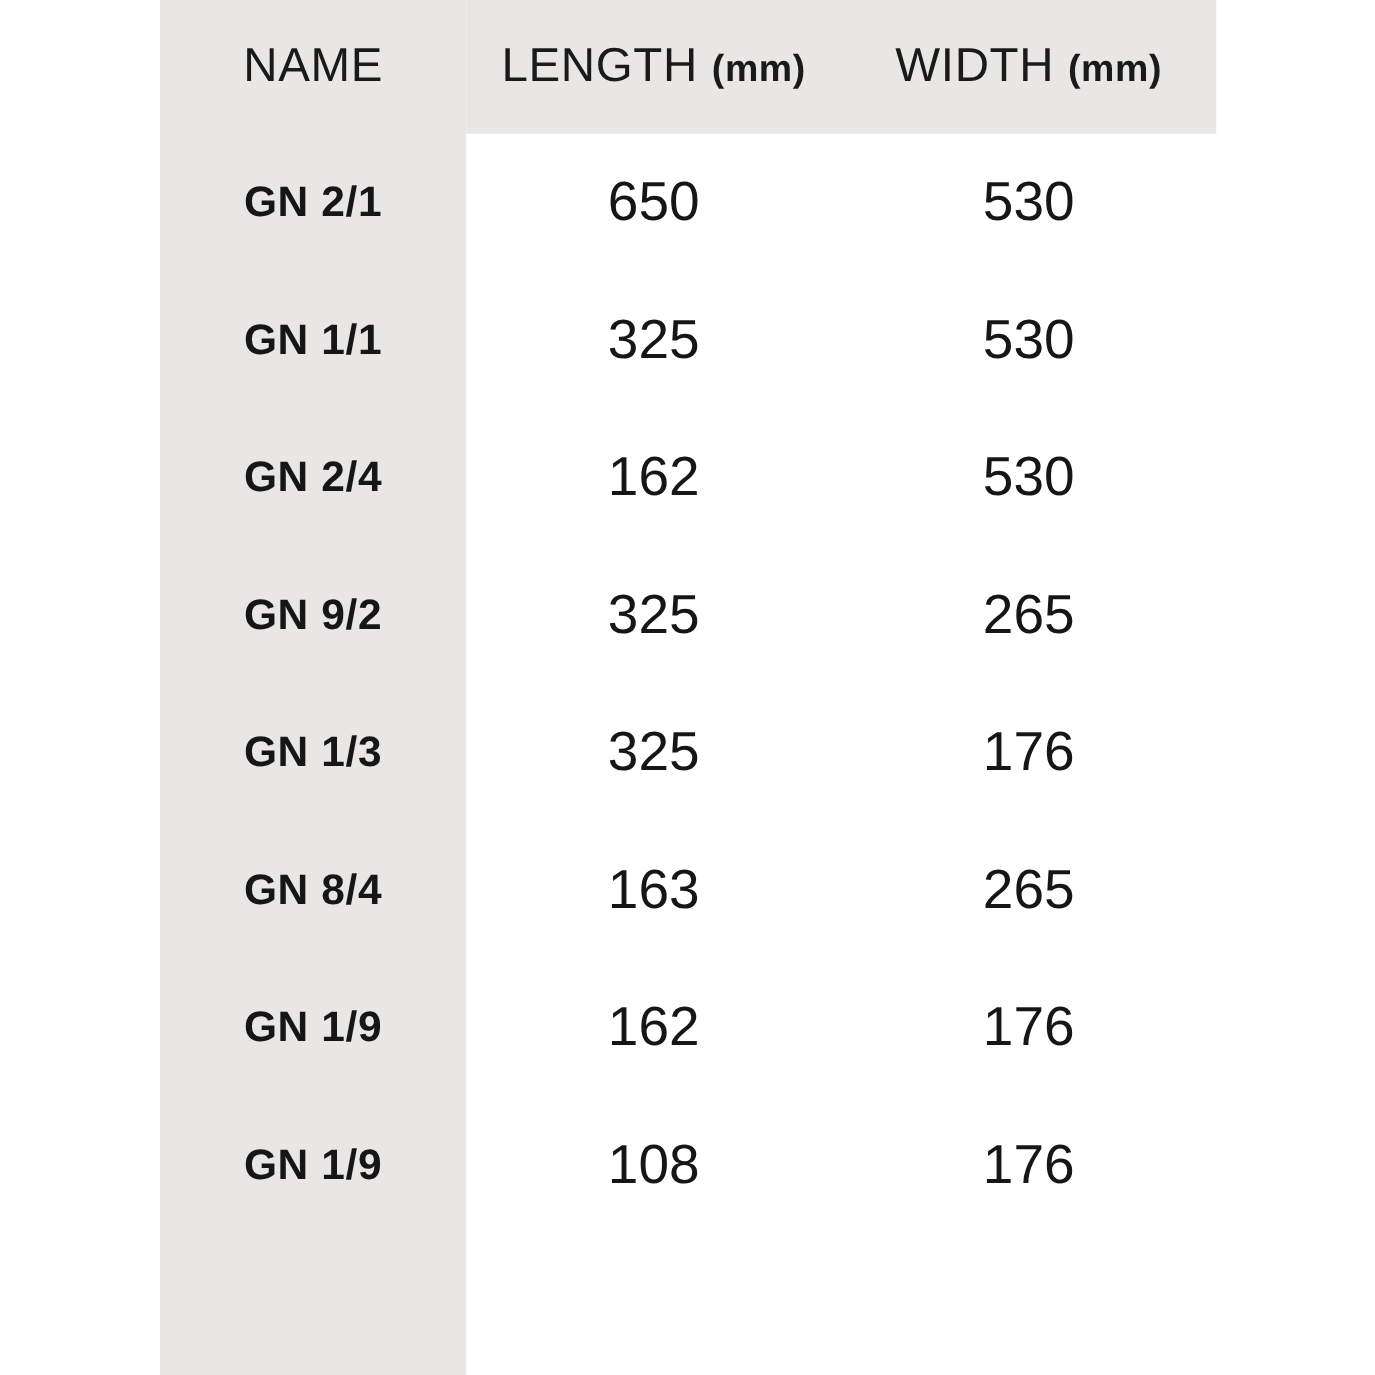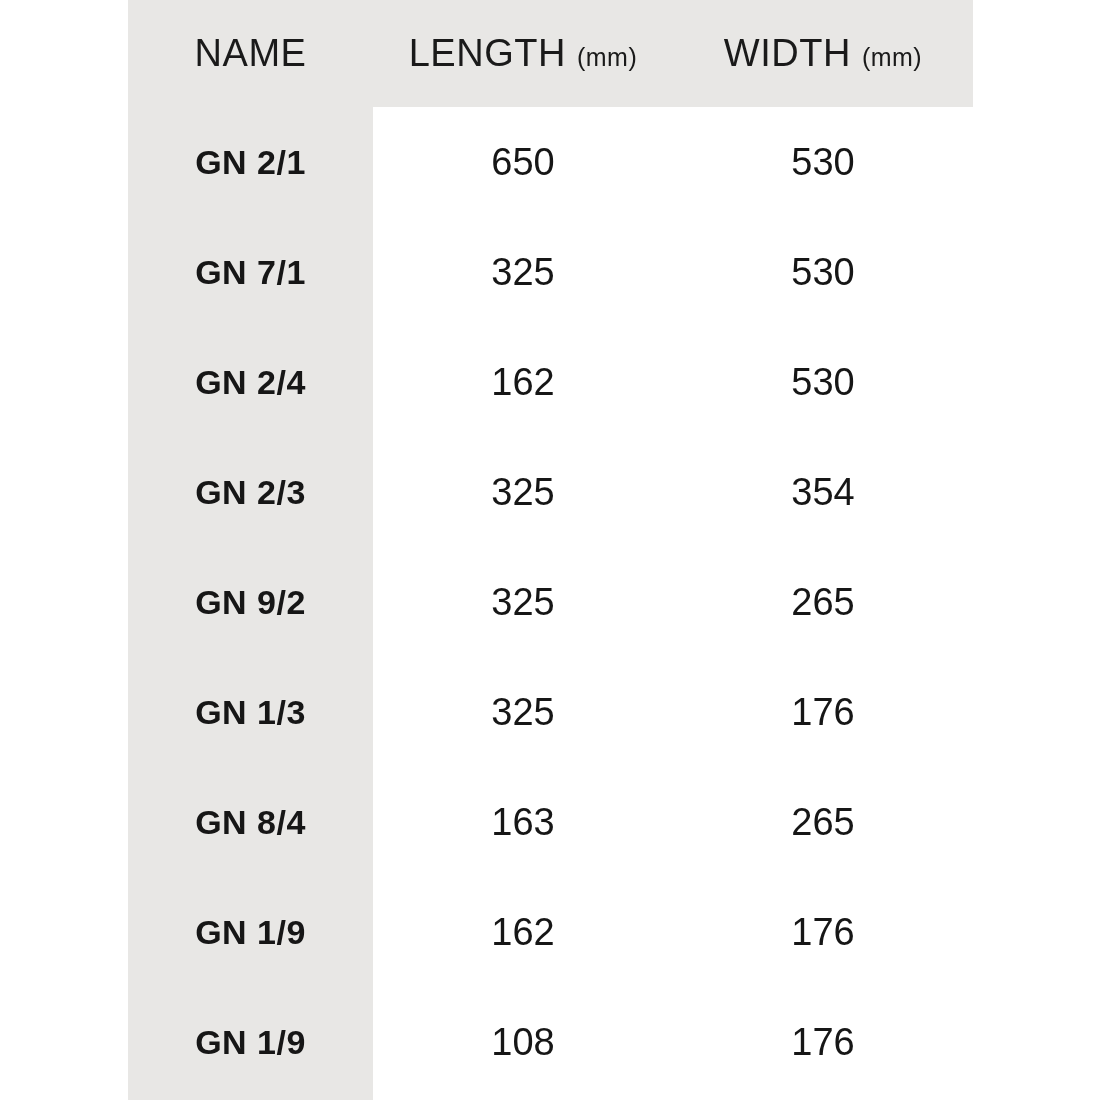--- a/index.html
+++ b/index.html
@@ -62,39 +62,40 @@
     height: 107px;
     vertical-align: middle;
     font-weight: 400;
     font-size: 38px;
     letter-spacing: 0.5px;
     color: #1a1a1a;
     padding: 0;
   }
 
   thead th .unit {
-    font-size: 25px;
+    font-size: 30px;
+    font-weight: bold;
   }
 
   tbody td {
     height: 110px;
     vertical-align: middle;
     text-align: center;
     padding: 0;
     color: #161616;
   }
 
   tbody td.name {
     font-size: 34px;
     font-weight: 700;
     letter-spacing: 0.5px;
   }
 
   tbody td.num {
-    font-size: 38px;
+    font-size: 44px;
     font-weight: 400;
   }
 </style>
 </head>
 <body>
 
 <div class="sheet">
 
   <div class="col-shade"></div>
   <div class="header-shade"></div>
@@ -112,33 +113,28 @@
         <th><span>WIDTH</span> <span class="unit">(mm)</span></th>
       </tr>
     </thead>
     <tbody>
       <tr>
         <td class="name">GN 2/1</td>
         <td class="num">650</td>
         <td class="num">530</td>
       </tr>
       <tr>
-        <td class="name">GN 7/1</td>
+        <td class="name">GN 1/1</td>
         <td class="num">325</td>
         <td class="num">530</td>
       </tr>
       <tr>
         <td class="name">GN 2/4</td>
         <td class="num">162</td>
         <td class="num">530</td>
-      </tr>
-      <tr>
-        <td class="name">GN 2/3</td>
-        <td class="num">325</td>
-        <td class="num">354</td>
       </tr>
       <tr>
         <td class="name">GN 9/2</td>
         <td class="num">325</td>
         <td class="num">265</td>
       </tr>
       <tr>
         <td class="name">GN 1/3</td>
         <td class="num">325</td>
         <td class="num">176</td>

